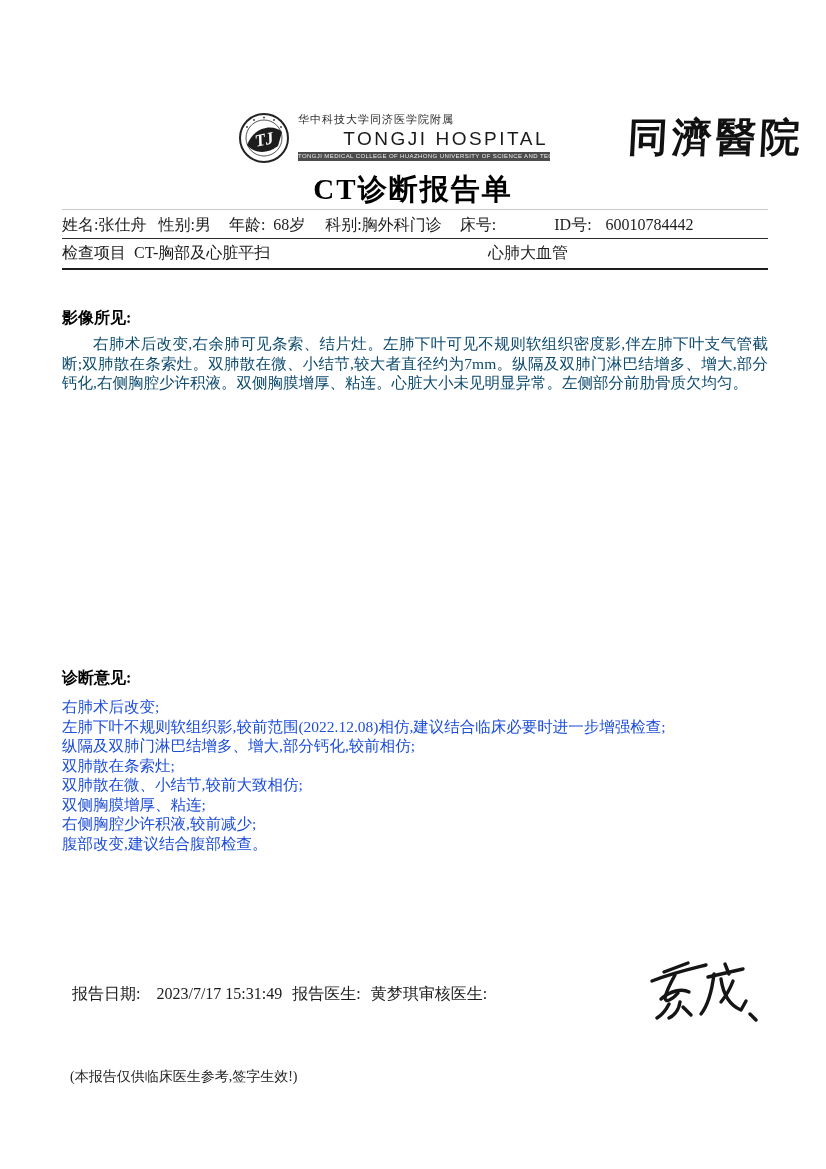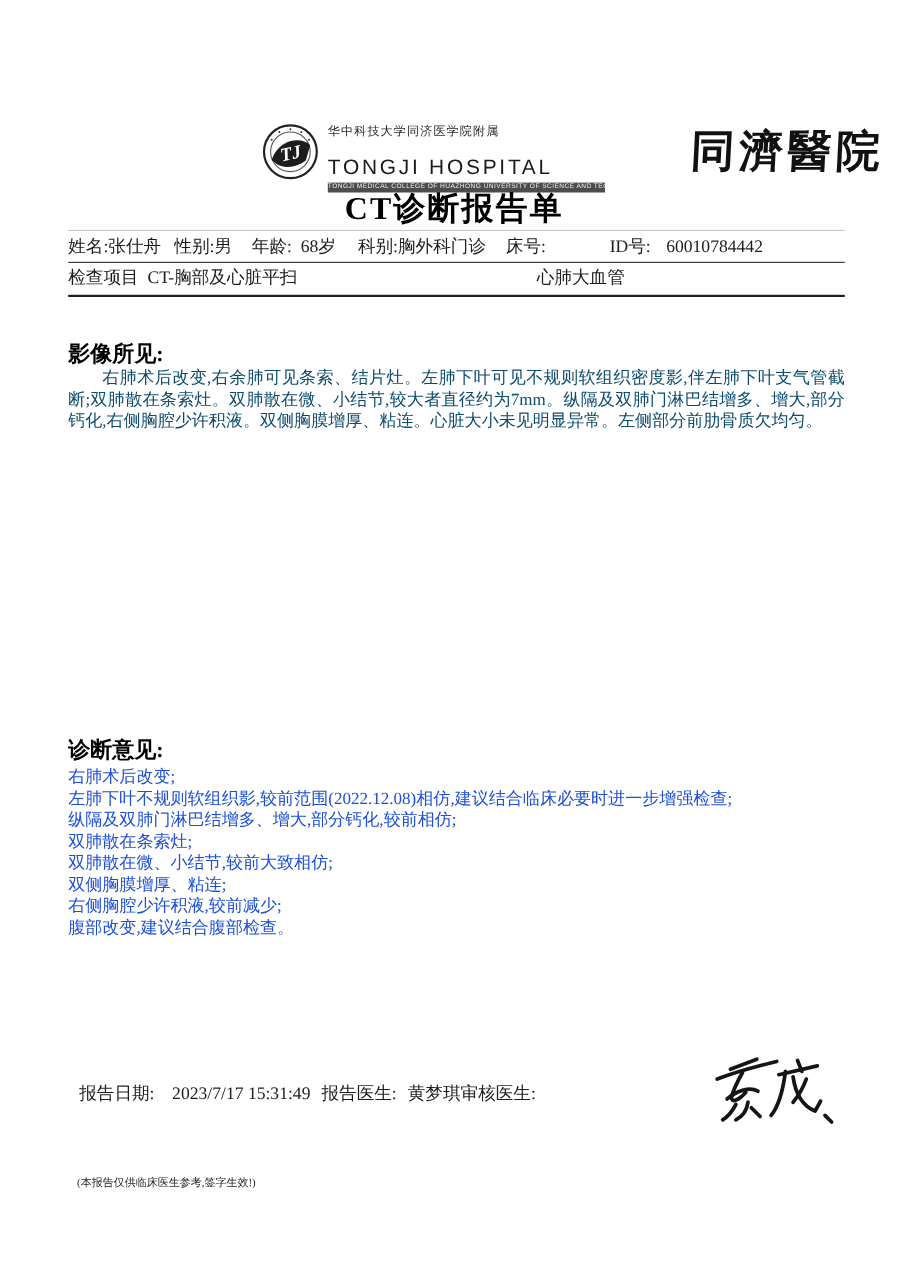--- a/index.html
+++ b/index.html
@@ -11,21 +11,21 @@
     color: #1c1c1c;
     overflow: hidden;
   }
   .page { position: absolute; inset: 0; }
 
   
   .logo-block { position: absolute; left: 238px; top: 110px; width: 360px; height: 58px; }
   .logo-seal { position: absolute; left: 0; top: 2px; width: 52px; height: 52px; }
   .logo-texts { position: absolute; left: 60px; top: 2px; width: 250px; }
   .affil-cn { font-size: 11px; letter-spacing: 1px; color: #2a2a2a; white-space: nowrap; }
-  .hosp-en { font-size: 19px; letter-spacing: 2.5px; color: #1a1a1a; font-family: "Liberation Sans", sans-serif; white-space: nowrap; margin-top: 15px; }
+  .hosp-en { font-size: 19px; letter-spacing: 2.5px; color: #1a1a1a; font-family: "Liberation Sans", sans-serif; white-space: nowrap; margin-top: 1px; text-align: right; }
   .banner { margin-top: 2px; width: 252px; height: 9px; background: #4c4c4c; color: #efefef;
             font-size: 6px; line-height: 9px; letter-spacing: 0.4px; overflow: hidden; white-space: nowrap;
             font-family: "Liberation Sans", sans-serif; text-align: center; }
   .calligraphy { position: absolute; left: 390px; top: 0px; width: 170px;
                  font-size: 40px; font-weight: 900; letter-spacing: 4px; white-space: nowrap;
                  transform: skewX(-3deg); color: #111; }
 
   
   .report-title { position: absolute; left: 0; top: 170px; width: 826px; text-align: center;
                   font-size: 29px; font-weight: bold; letter-spacing: 2px; color: #000; }
@@ -37,38 +37,38 @@
   .hdr-row { position: relative; height: 27px; line-height: 27px; white-space: nowrap; }
   .hdr-row .rightcol { position: absolute; left: 426px; top: 0; }
   .hdr-bottomline { border-top: 2px solid #1e1e1e; margin-top: 2px; }
   .lbl { color: #1c1c1c; }
   .gap12 { margin-left: 12px; } .gap18 { margin-left: 18px; } .gap20 { margin-left: 20px; }
   .gap55 { margin-left: 58px; } .gap14 { margin-left: 14px; }
   .valgap { margin-left: 8px; }
   .rv { margin-left: 28px; }
 
   
-  .sec-heading { position: absolute; left: 62px; font-size: 20px; font-weight: bold; color: #000; }
+  .sec-heading { position: absolute; left: 62px; font-size: 16px; font-weight: bold; color: #000; }
   .findings-head { top: 308px; }
   .findings-body { position: absolute; left: 62px; top: 334px; width: 706px;
                    font-size: 15.5px; line-height: 19.5px; text-align: justify; text-indent: 2em; color: #0c4a6e; }
   .diag-head { top: 668px; }
   .diag-list { position: absolute; left: 62px; top: 697px; width: 706px;
                font-size: 15.5px; line-height: 19.5px; color: #1d4ed8; }
   .diag-item { text-align: left; }
 
   
   .footer-row { position: absolute; left: 72px; top: 984px; width: 700px; height: 22px;
                 font-size: 16px; white-space: nowrap; }
   .f-date { margin-left: 16px; }
   .f-doclbl { margin-left: 10px; }
   .f-docname { margin-left: 10px; }
   .f-reviewlbl { }
   .signature { position: absolute; left: 642px; top: 952px; width: 126px; height: 76px; }
-  .bottom-note { position: absolute; left: 70px; top: 1068px; font-size: 10px; color: #242424; white-space: nowrap; }
+  .bottom-note { position: absolute; left: 70px; top: 1068px; font-size: 14px; color: #242424; white-space: nowrap; }
 </style>
 </head>
 <body>
 
 <div class="page">
 
   <div class="logo-block">
     <svg class="logo-seal" viewBox="0 0 52 52">
       <circle cx="26" cy="26" r="24" fill="#ffffff" stroke="#222" stroke-width="2"></circle>
       <circle cx="26" cy="26" r="18" fill="none" stroke="#555" stroke-width="1"></circle>

